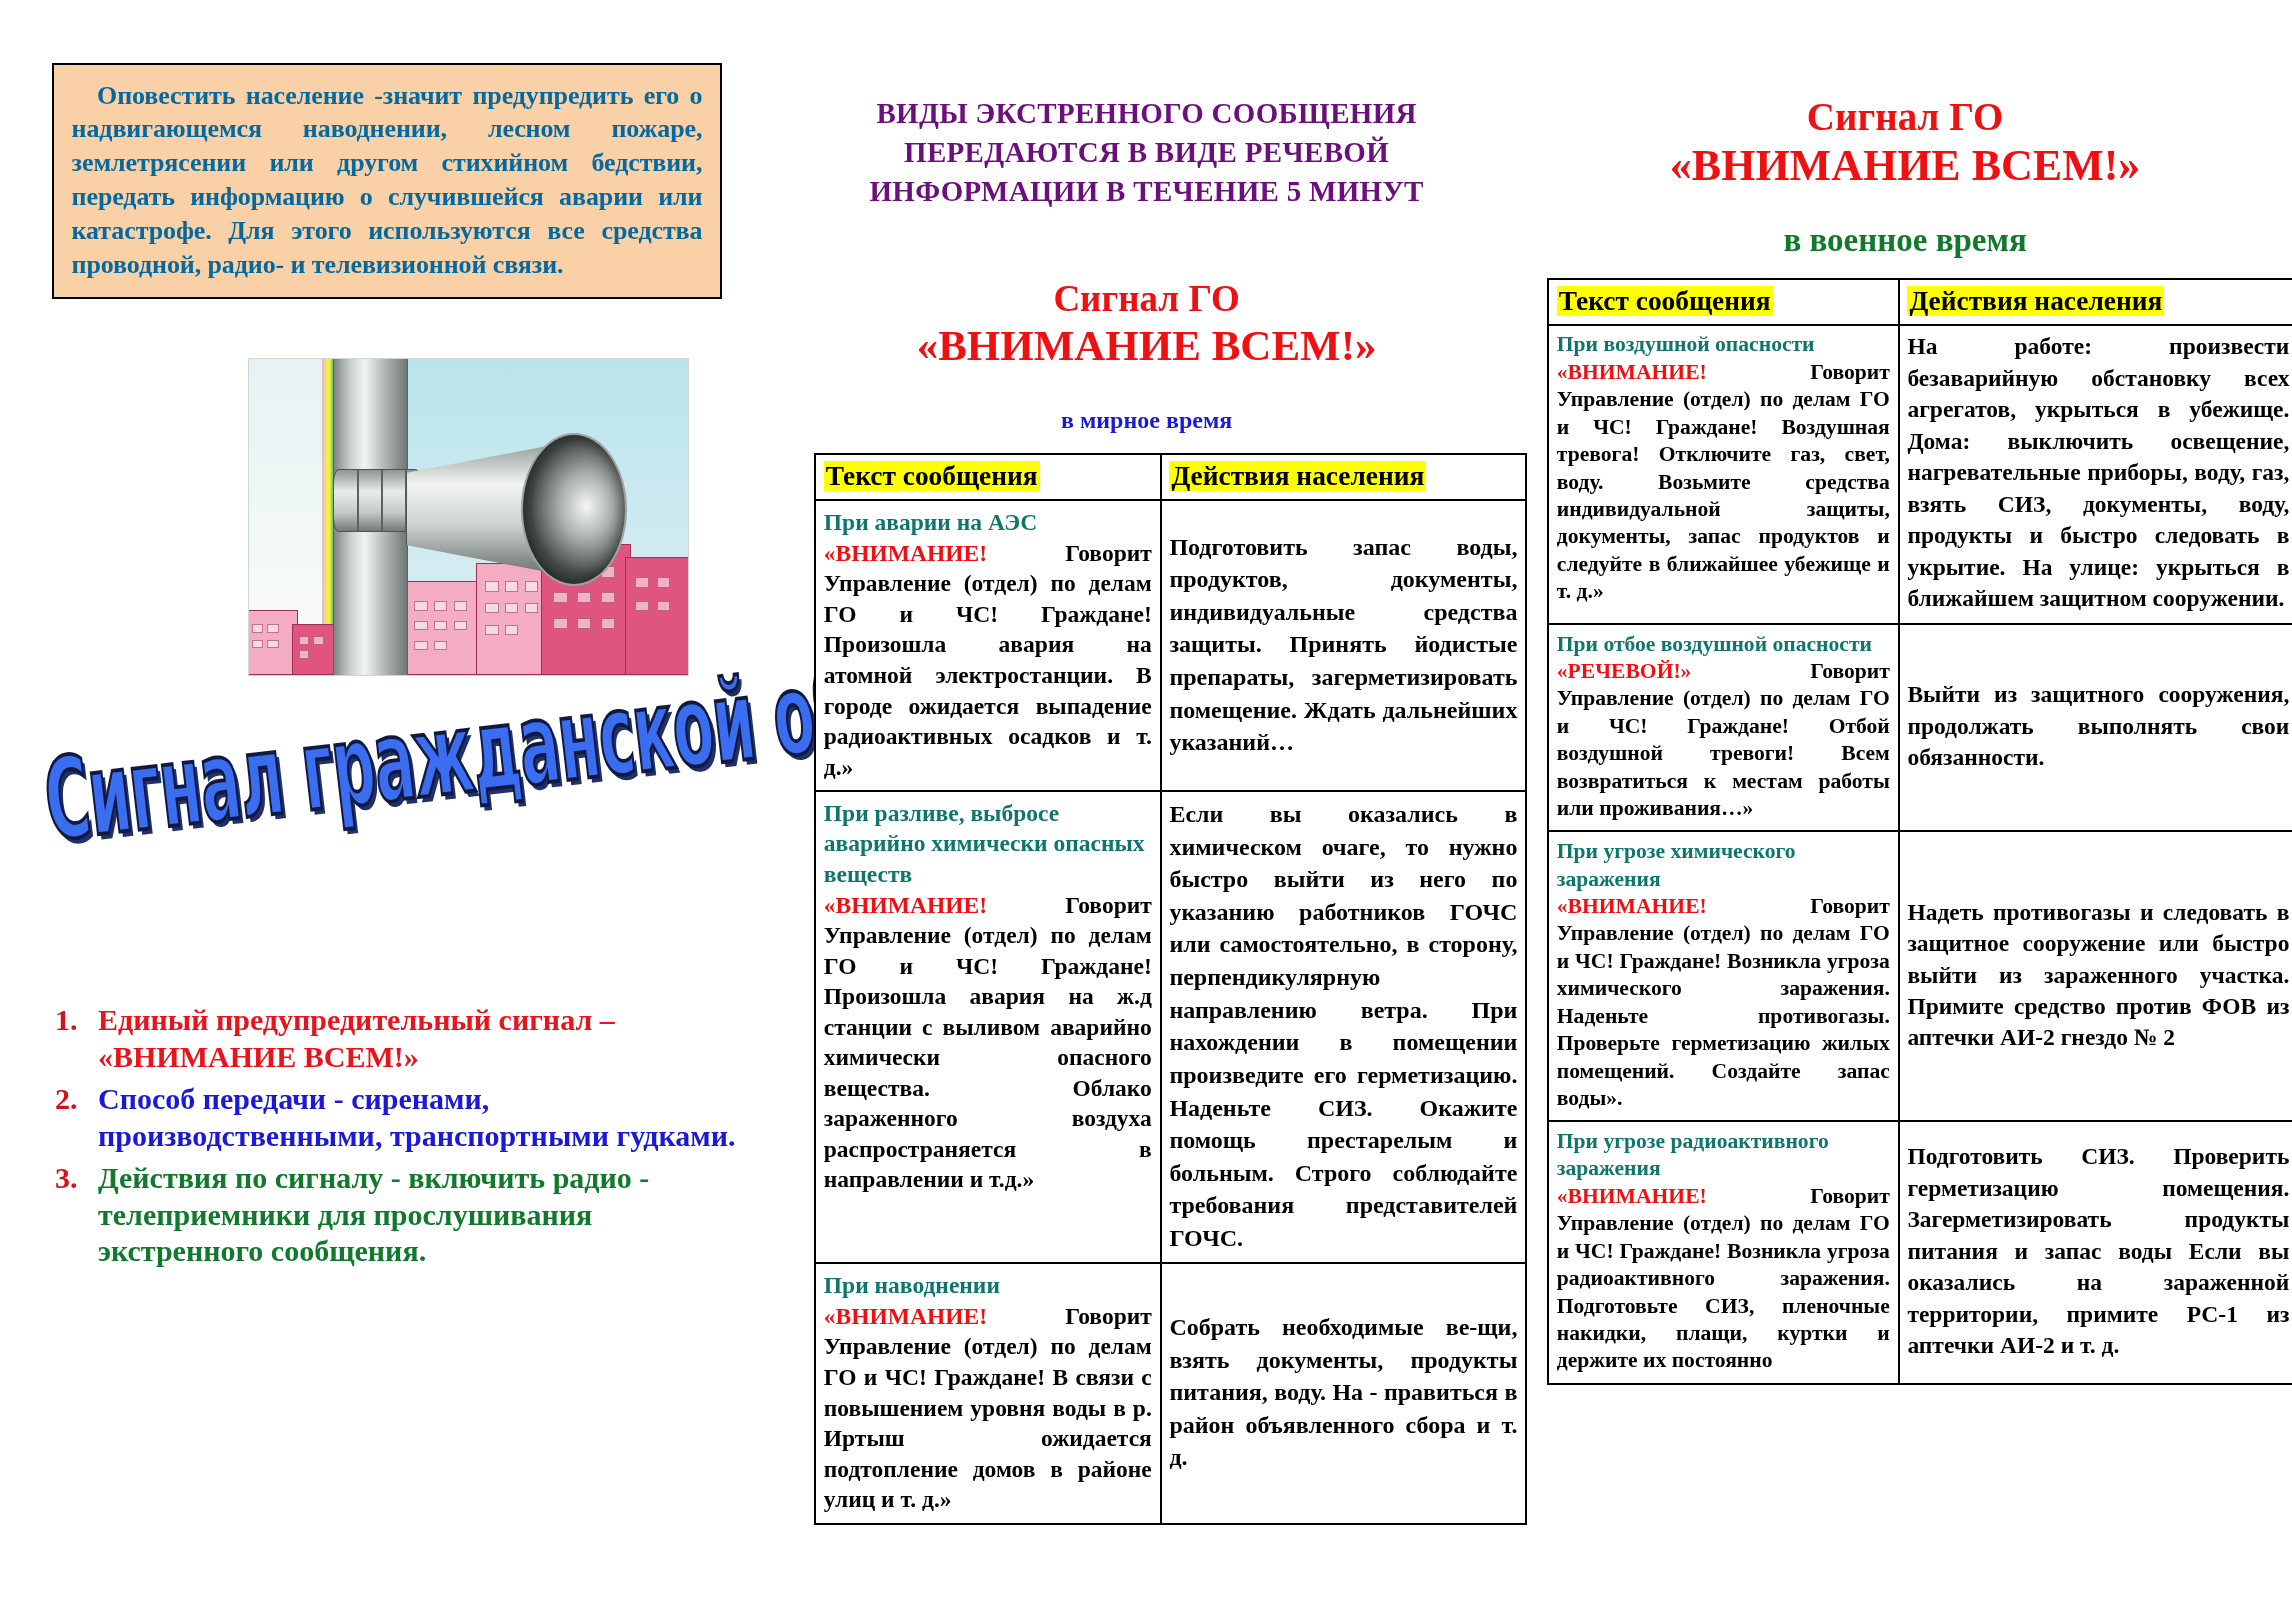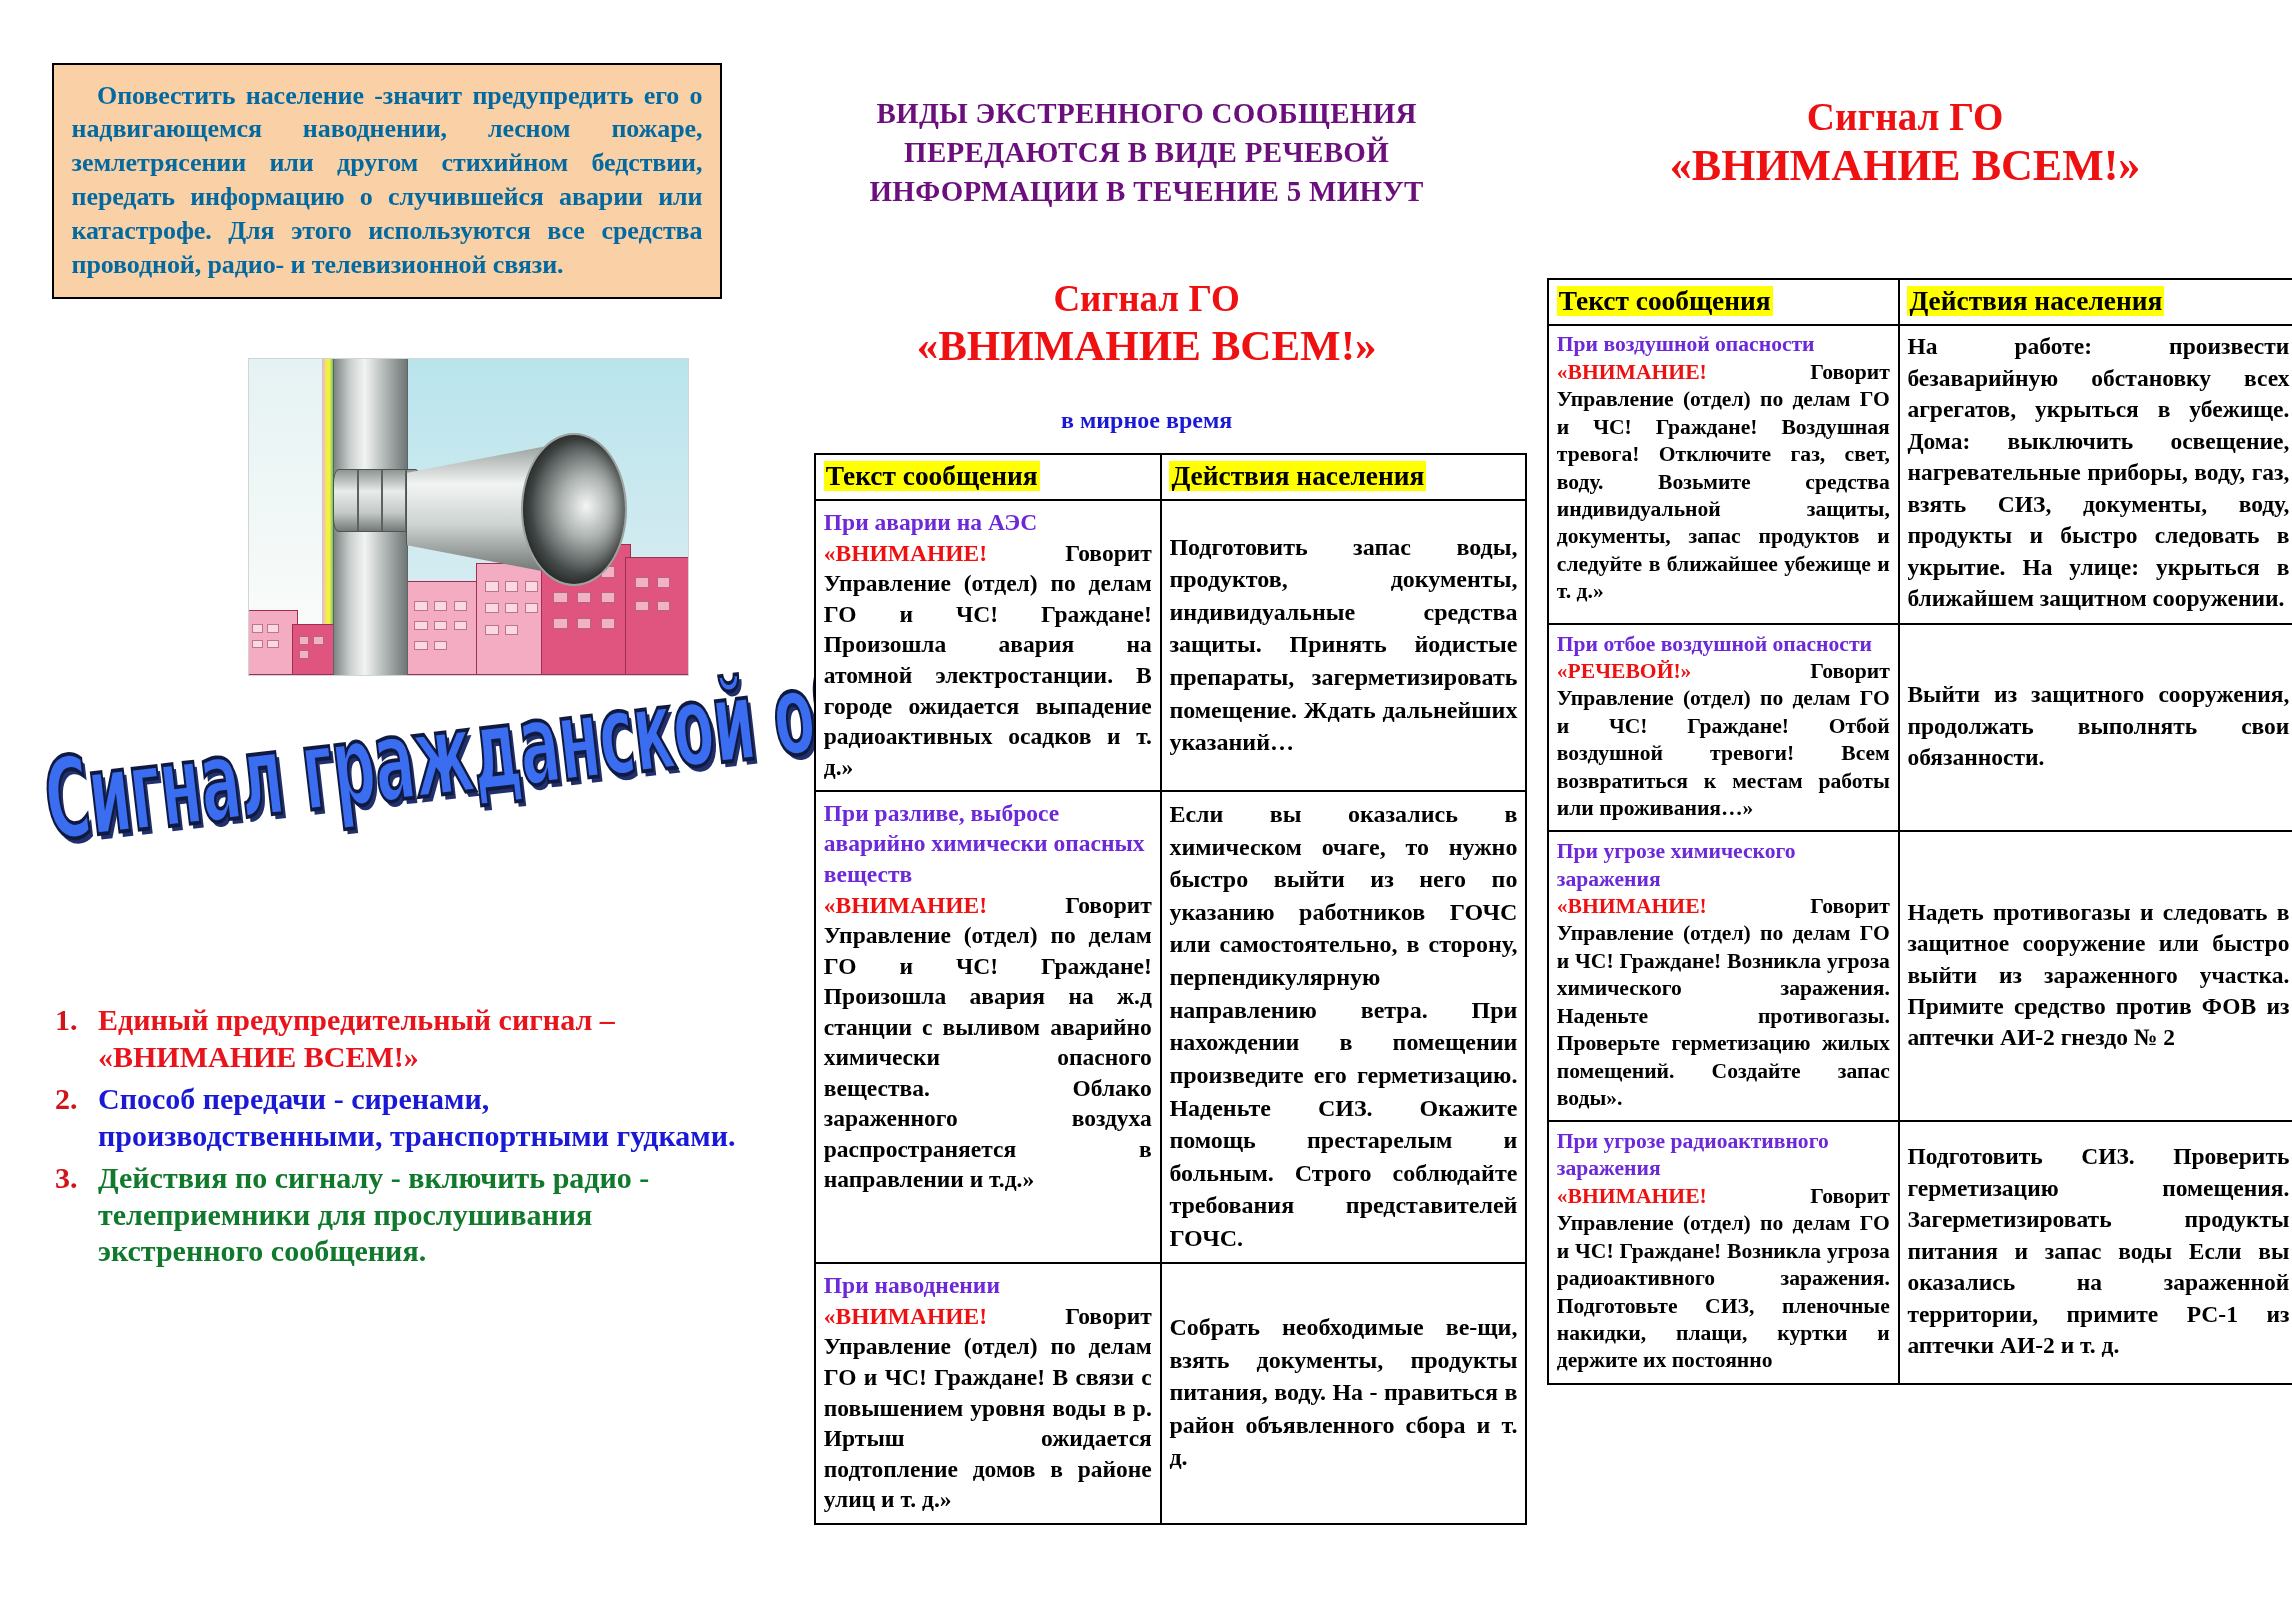--- a/index.html
+++ b/index.html
@@ -271,21 +271,21 @@
     vertical-align: middle;
   }
   .hl {
     background: #ffff00;
     font-weight: bold;
     font-size: 27.4px;
     padding: 0 2px;
   }
   .cell-title {
     display: block;
-    color: #6d28d9;
+    color: #0f766e;
     font-weight: bold;
   }
   .cell-vnim {
     color: #ef1111;
     font-weight: bold;
   }
   .cell-body {
     display: block;
     text-align: justify;
     font-weight: bold;
@@ -456,20 +456,21 @@
       </td>
     </tr>
   </tbody>
 </table>
 
 <div class="col-right">
   <div class="hdr-red-r">
     <div class="l1">Сигнал ГО</div>
     <div class="l2">«ВНИМАНИЕ ВСЕМ!»</div>
   </div>
+  <div class="hdr-sub-r">в военное время</div>
 </div>
 
 <table class="msg-table" id="table-war">
   <tbody>
     <tr>
       <td class="head c1">
         <span class="hl">Текст сообщения</span>
       </td>
       <td class="head c2">
         <span class="hl">Действия населения</span>

